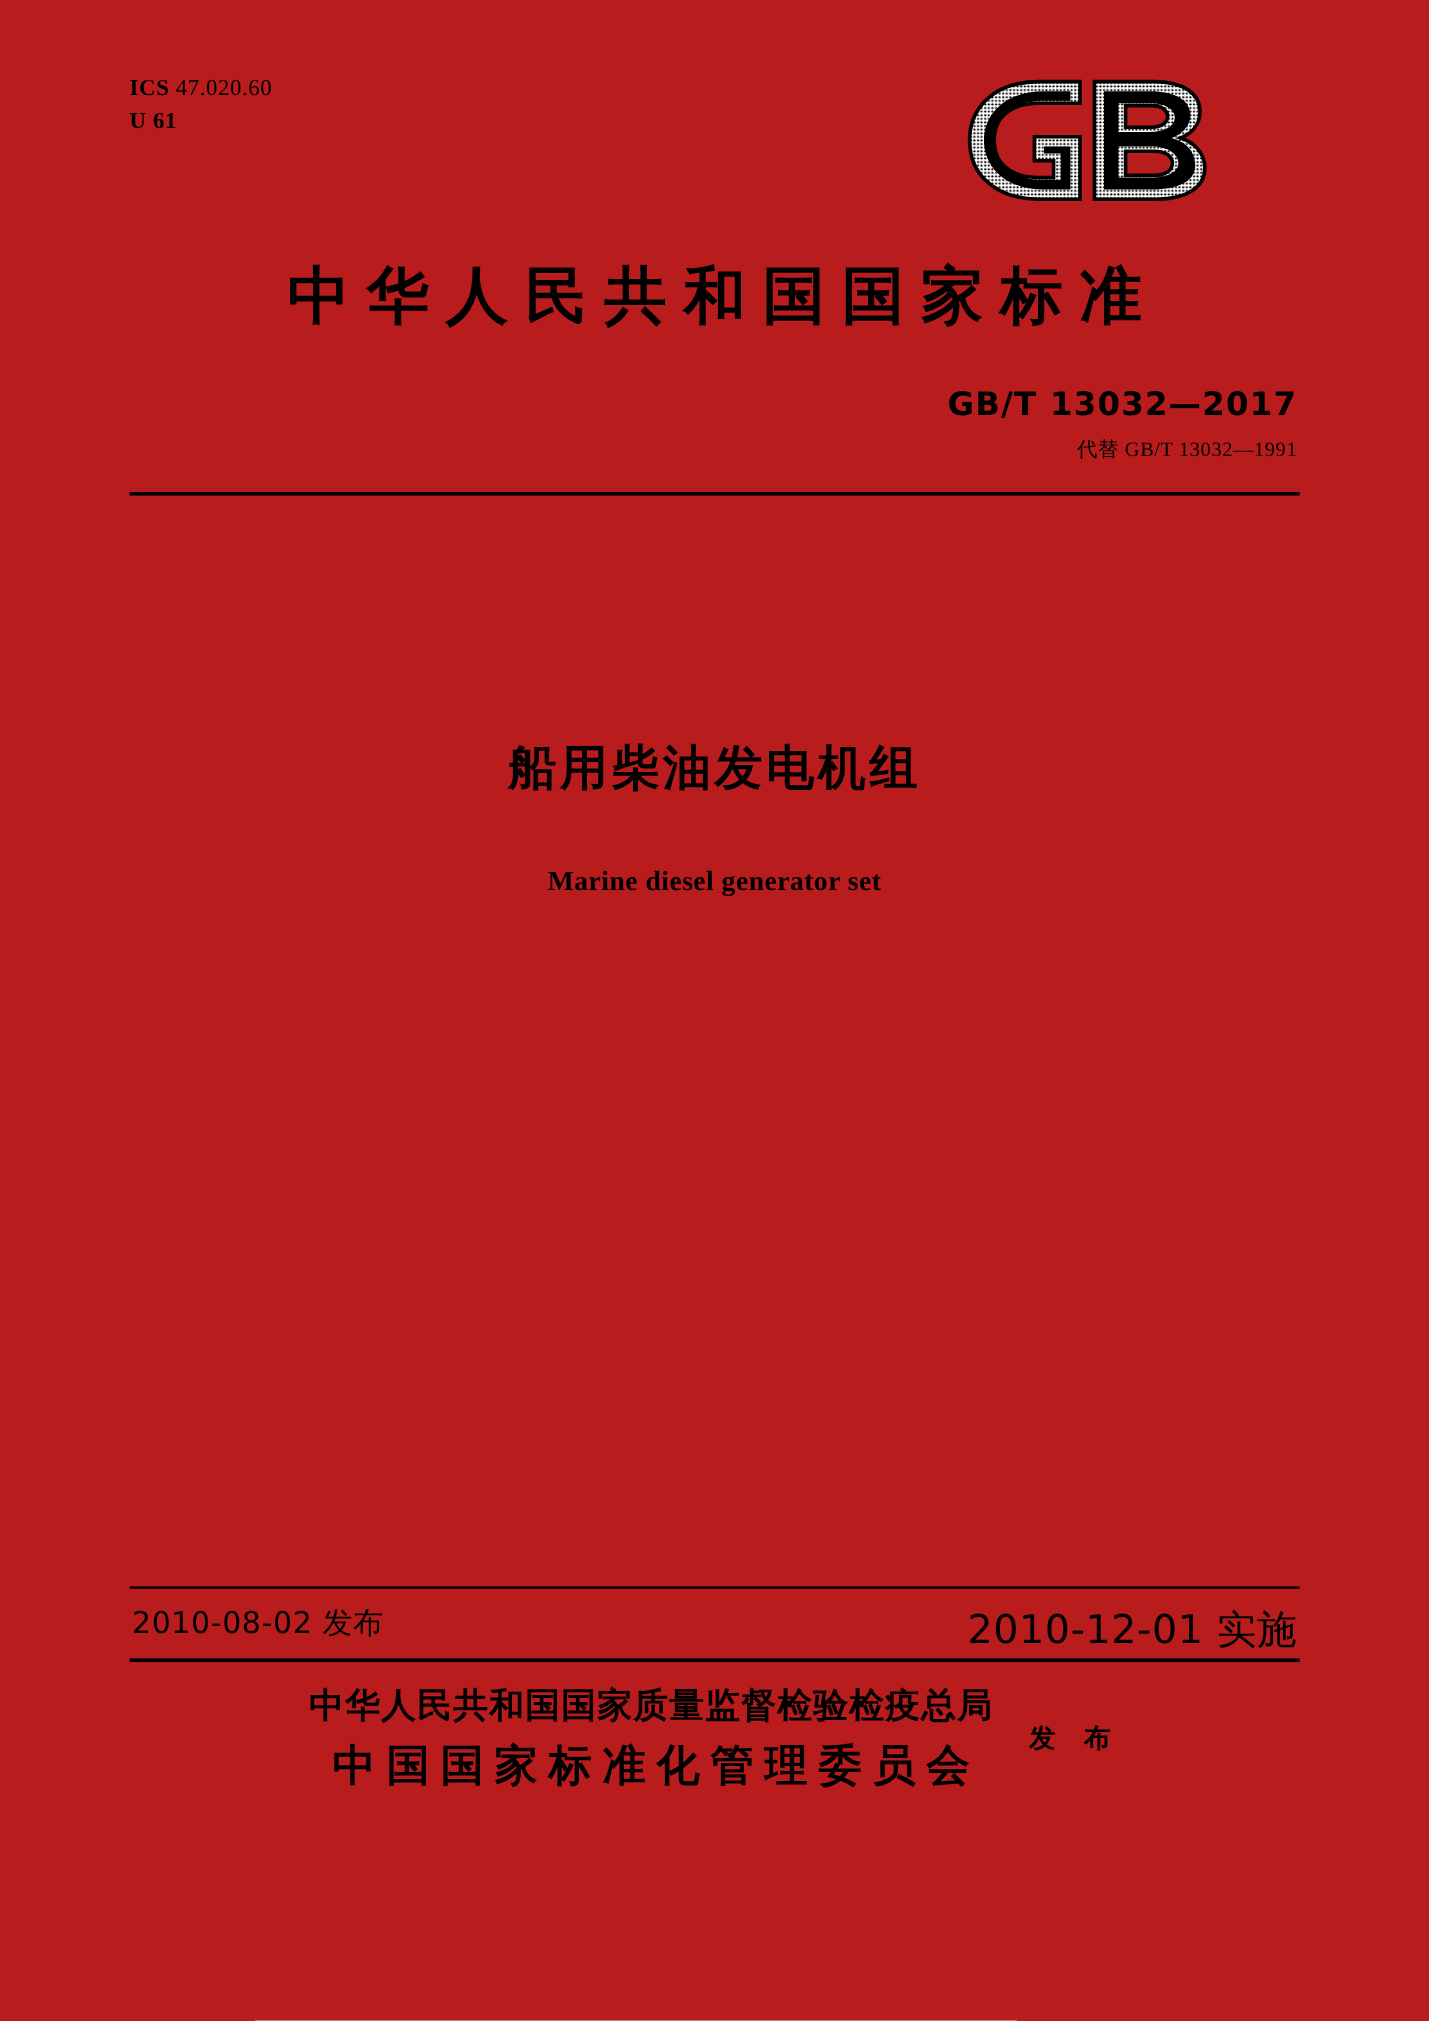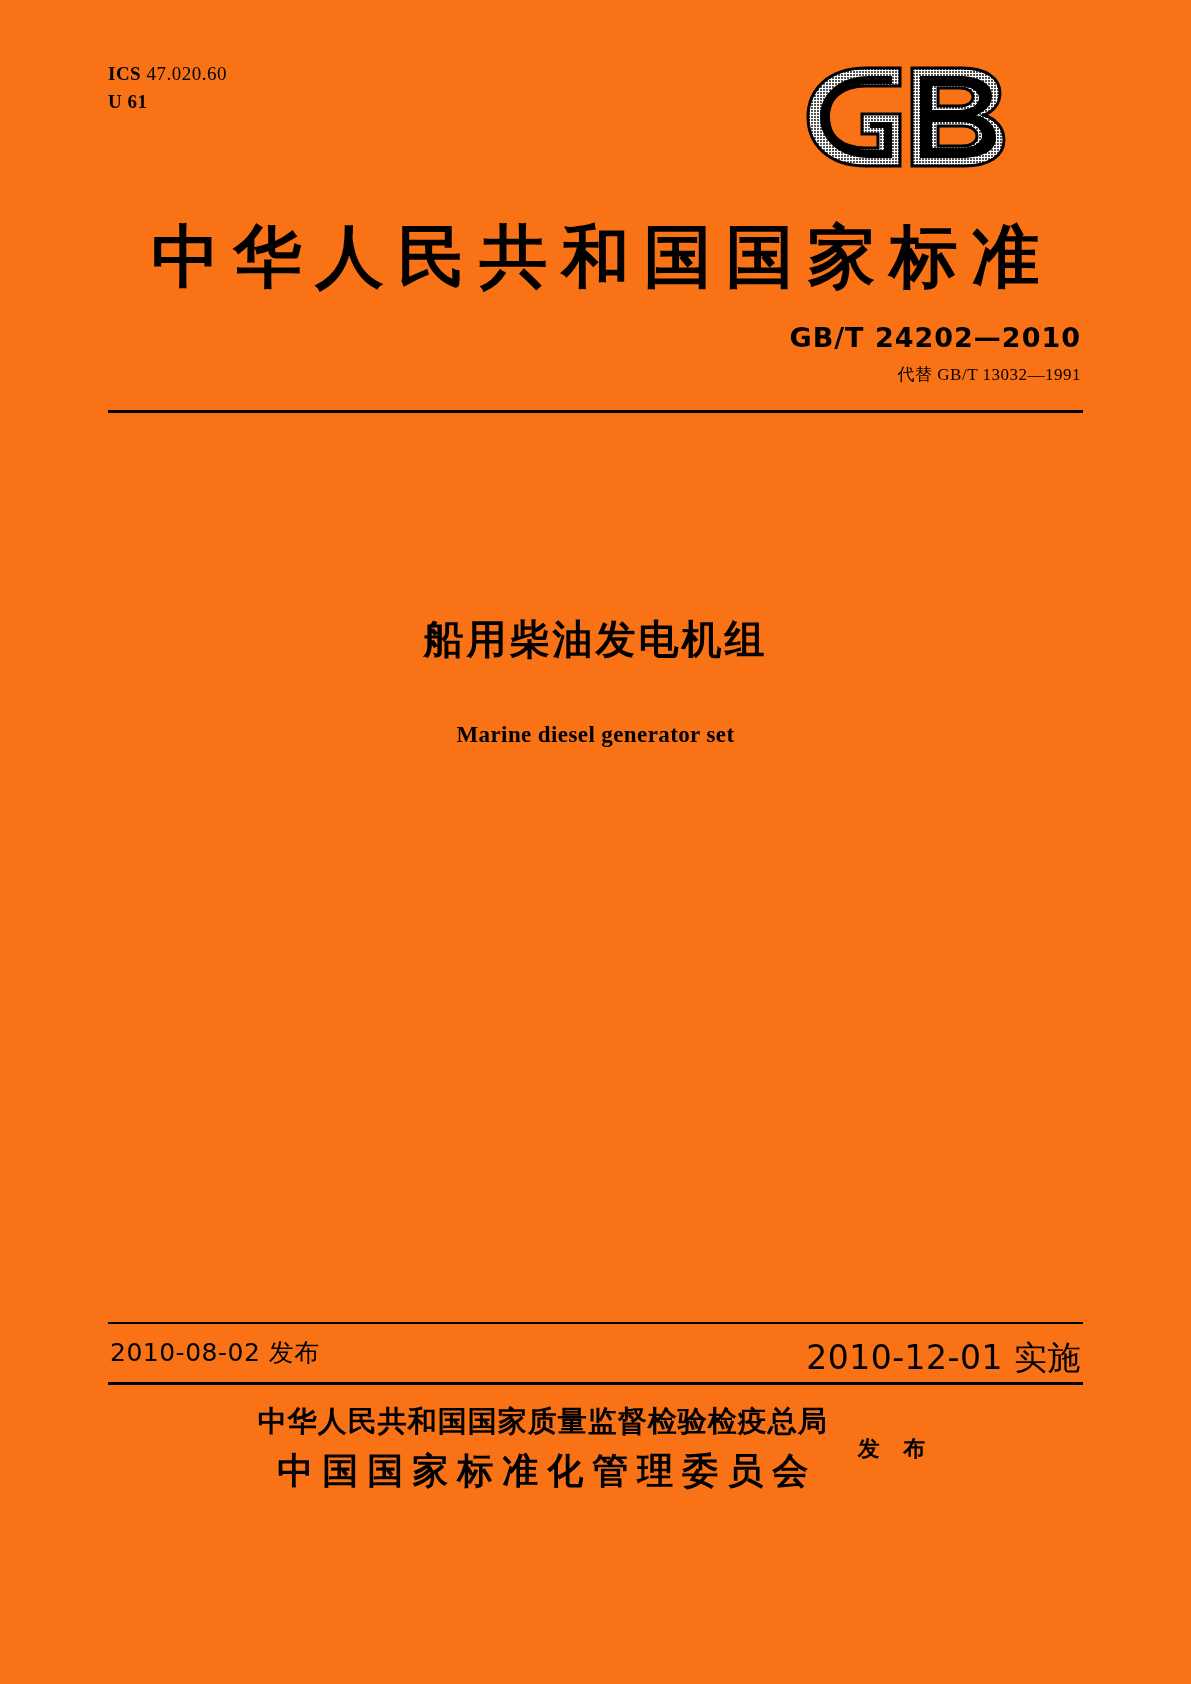--- a/index.html
+++ b/index.html
@@ -5,21 +5,21 @@
   html, body {
     margin: 0;
     padding: 0;
     background: #ffffff;
   }
   .page {
     position: relative;
     width: 1191px;
     height: 1684px;
     margin: 0 auto;
-    background: #f97316;
+    background: #b91c1c;
     font-family: "Liberation Serif", serif;
     color: #000000;
     overflow: hidden;
   }
 
   
   .ics-block {
     position: absolute;
     left: 108px;
     top: 60px;
@@ -49,21 +49,21 @@
 
   
   .cn-title {
     position: absolute;
     left: 0;
     right: 0;
     top: 212px;
     text-align: center;
     font-family: "DejaVu Sans", sans-serif;
     font-weight: bold;
-    font-size: 68px;
+    font-size: 52px;
     letter-spacing: 14px;
     padding-left: 14px;
     white-space: nowrap;
   }
 
   
   .std-no {
     position: absolute;
     right: 110px;
     top: 322px;
@@ -229,21 +229,21 @@
         <path d="M124 14 L162 14 C184 14 196 22 196 34 C196 43 189 50 180 53 C192 56 200 64 200 76 C200 89 186 96 164 96 L124 96 Z
                  M136 24 L136 48 L162 48 C175 48 183 43 183 36 C183 29 175 24 162 24 Z
                  M136 60 L136 86 L164 86 C177 86 186 81 186 74 C186 66 177 60 164 60 Z" fill="#000"></path>
       </g>
     </svg>
   </div>
 
   <div class="cn-title">中华人民共和国国家标准</div>
 
   <div class="std-no">
-    <div class="main">GB/T  24202—2010</div>
+    <div class="main">GB/T  13032—2017</div>
     <div class="sub">代替 GB/T 13032—1991</div>
   </div>
 
   <div class="rule-top"></div>
 
   <div class="doc-title-cn">船用柴油发电机组</div>
   <div class="doc-title-en">Marine diesel generator set</div>
 
   <div class="rule-bottom-1"></div>
   <div class="date-issue">2010-08-02 发布</div>

